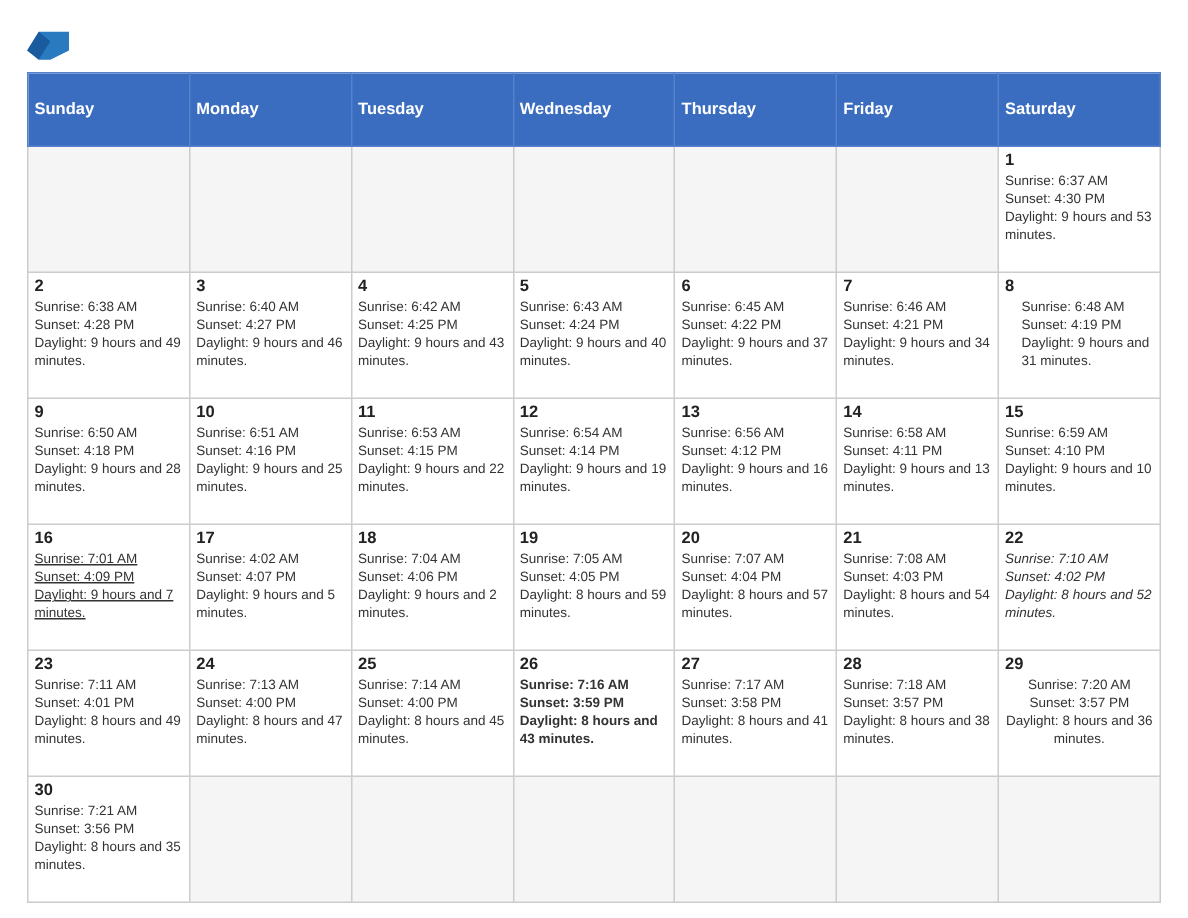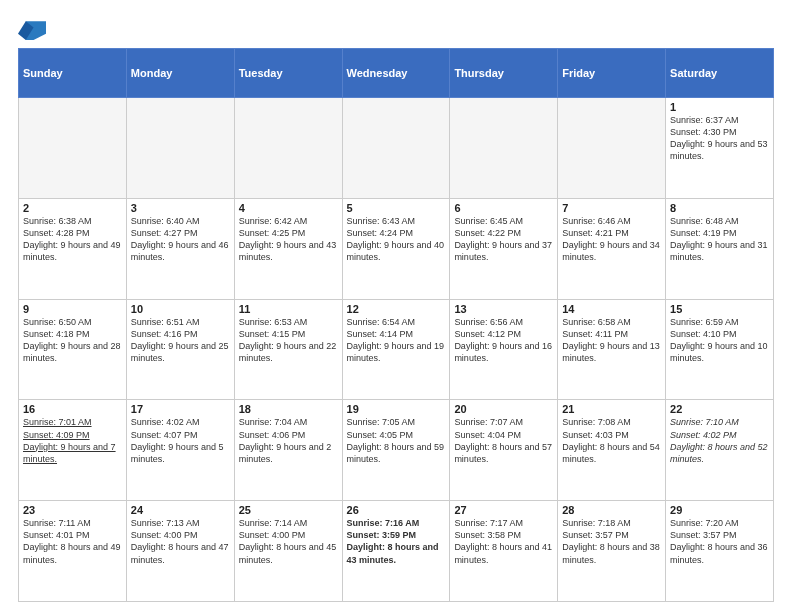--- a/index.html
+++ b/index.html
@@ -173,21 +173,21 @@
 Daylight: 9 hours and 37 minutes.</div>
           </td>
           <td>
             <span class="day-number">7</span>
             <div class="day-info" style="white-space: pre-line;">Sunrise: 6:46 AM
 Sunset: 4:21 PM
 Daylight: 9 hours and 34 minutes.</div>
           </td>
           <td>
             <span class="day-number">8</span>
-            <div class="day-info" style="white-space: pre-line;">Sunrise: 6:48 AM
+            <div class="day-info" style="white-space: pre-line; margin-left: 11px;">Sunrise: 6:48 AM
 Sunset: 4:19 PM
 Daylight: 9 hours and 31 minutes.</div>
           </td>
         </tr>
         <tr>
           <td>
             <span class="day-number">9</span>
             <div class="day-info" style="white-space: pre-line;">Sunrise: 6:50 AM
 Sunset: 4:18 PM
 Daylight: 9 hours and 28 minutes.</div>
@@ -305,20 +305,34 @@
 Daylight: 8 hours and 41 minutes.</div>
           </td>
           <td>
             <span class="day-number">28</span>
             <div class="day-info" style="white-space: pre-line;">Sunrise: 7:18 AM
 Sunset: 3:57 PM
 Daylight: 8 hours and 38 minutes.</div>
           </td>
           <td>
             <span class="day-number">29</span>
-            <div class="day-info" style="white-space: pre-line;">Sunrise: 7:20 AM
+            <div class="day-info" style="white-space: pre-line; text-align: center;">Sunrise: 7:20 AM
 Sunset: 3:57 PM
 Daylight: 8 hours and 36 minutes.</div>
           </td>
+        </tr>
+        <tr>
+          <td>
+            <span class="day-number">30</span>
+            <div class="day-info" style="white-space: pre-line;">Sunrise: 7:21 AM
+Sunset: 3:56 PM
+Daylight: 8 hours and 35 minutes.</div>
+          </td>
+          <td class="empty"></td>
+          <td class="empty"></td>
+          <td class="empty"></td>
+          <td class="empty"></td>
+          <td class="empty"></td>
+          <td class="empty"></td>
         </tr>
       </tbody>
   </table>
 </div>
 
 </body></html>

